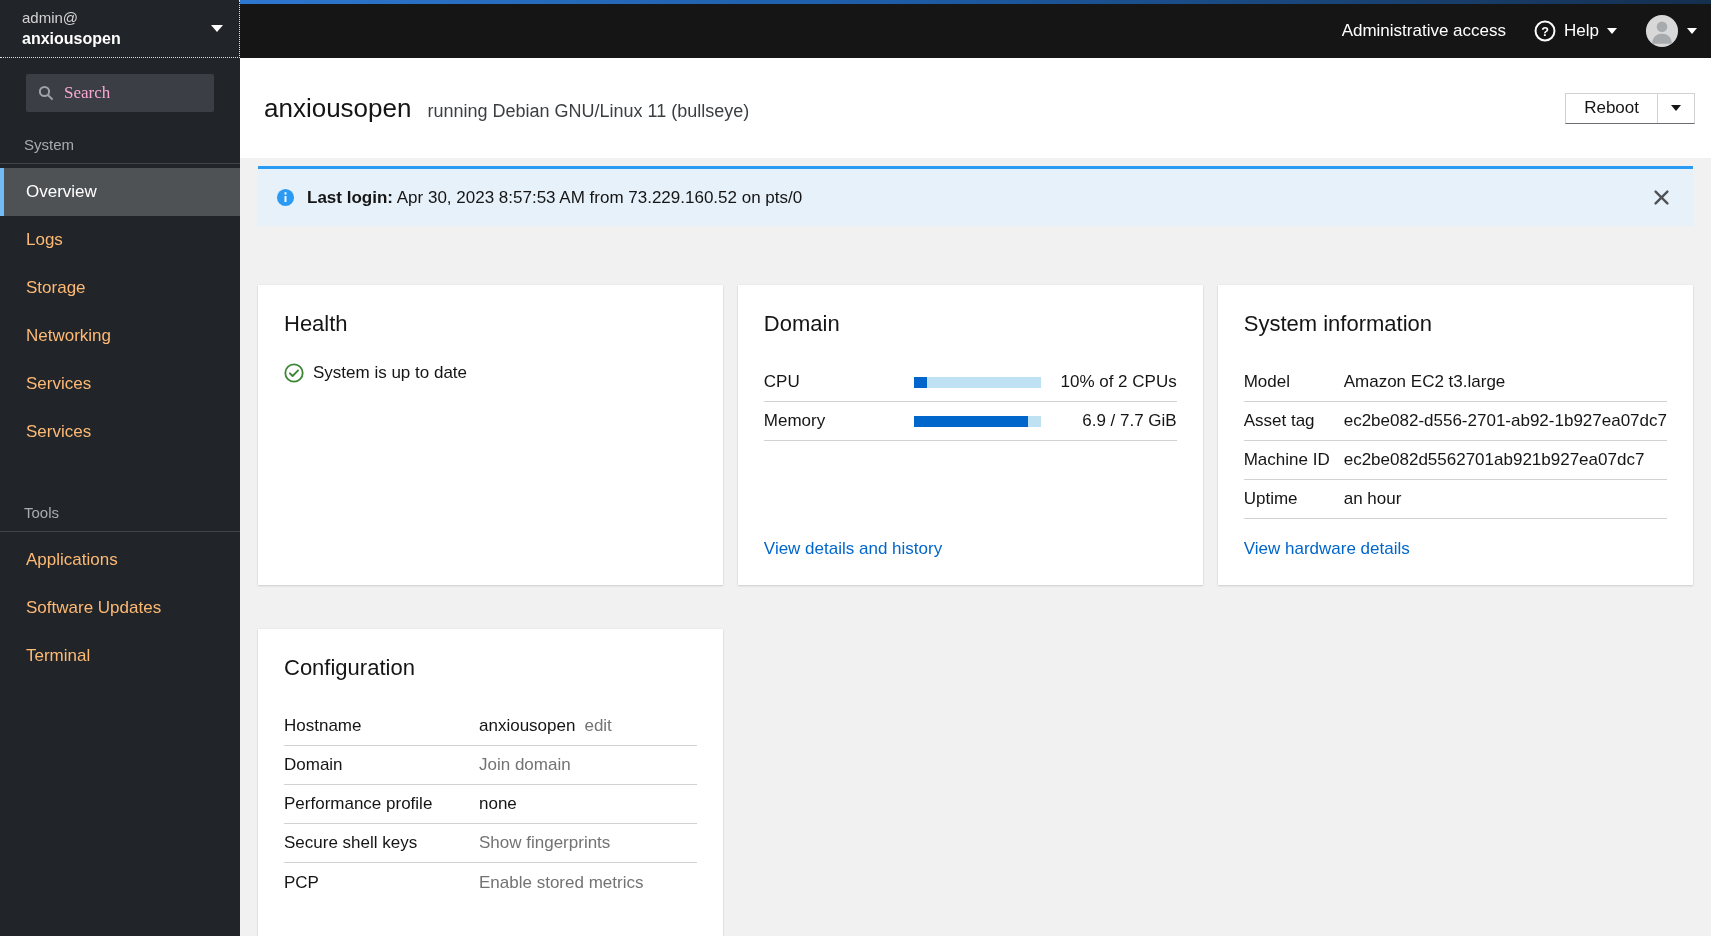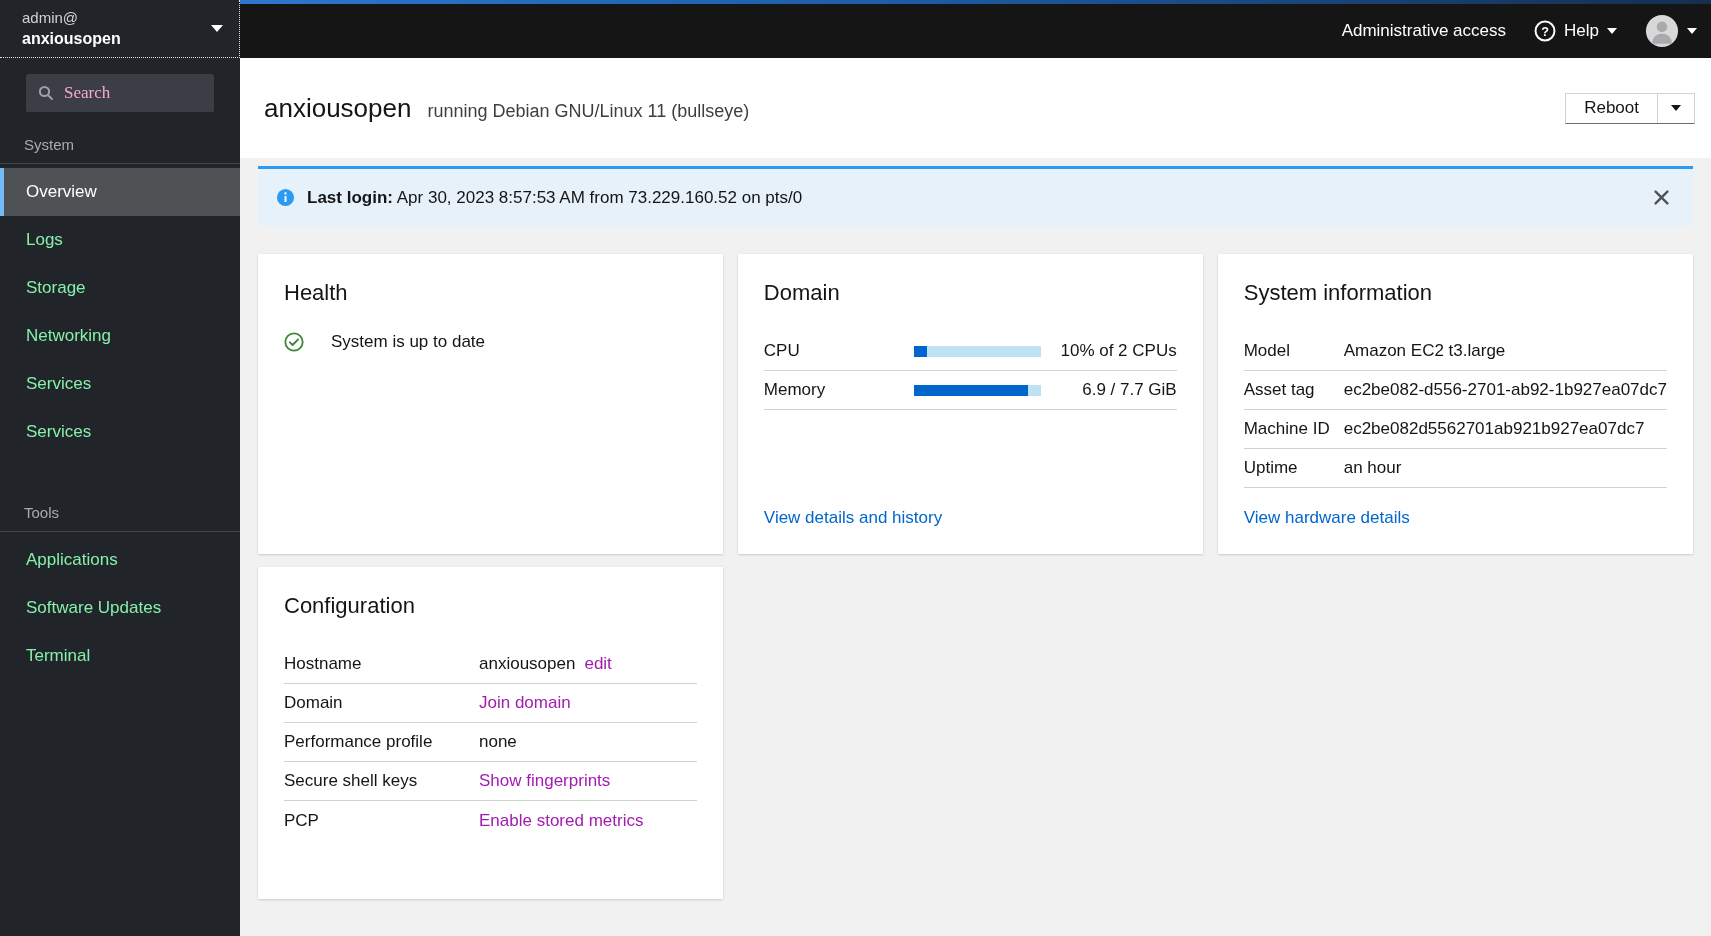--- a/index.html
+++ b/index.html
@@ -29,21 +29,21 @@
   .search-wrap { padding:16px 26px 0; }
   .search-box { height:38px; background:#3b3e44; border-radius:2px; display:flex; align-items:center;
     gap:10px; padding:0 12px; color:#f9a8d4; font-size:17px; cursor:text;font-family:Liberation Serif, serif; }
 
   nav { flex:1; overflow:hidden; }
   .nav-section { margin-top:16px; }
   .nav-section + .nav-section { margin-top:40px; }
   .nav-section-title { font-size:15px; color:#a8abaf; padding:8px 24px 10px;
     border-bottom:1px solid #41444a; margin-bottom:4px; }
   .nav-item { display:flex; align-items:center; height:48px; padding-left:22px; font-size:17px;
-    color:#86efac; cursor:pointer; border-left:4px solid transparent; text-decoration:none; }
+    color:#fdba74; cursor:pointer; border-left:4px solid transparent; text-decoration:none; }
   .nav-item.selected { background:#4f5255; border-left-color:#73bcf7; color:#fff; }
 
   
   .main { flex:1; display:flex; flex-direction:column; min-width:0; }
   .masthead { position:relative; height:58px; background:#151515; display:flex; align-items:center;
     justify-content:flex-end; padding:4px 14px 0 24px; }
   .masthead::before { content:""; position:absolute; top:0; left:0; right:0; height:4px;
     background:linear-gradient(to right,#2e77cf 0%,#1d5ca6 45%,#152f4e 100%); }
   .masthead-right { display:flex; align-items:center; gap:28px; color:#fff; }
   .masthead button { background:none; border:none; color:#fff; font-family:inherit; font-size:17px; cursor:pointer; }
@@ -63,38 +63,38 @@
 
   .content-body { flex:1; padding:8px 18px 18px; overflow:hidden; }
 
   .alert { background:#e7f1fa; border-top:3px solid #2b9af3; height:60px; display:flex;
     align-items:center; gap:12px; padding:0 18px; margin-bottom:28px; font-size:17px;justify-content:center; }
   .alert-close { margin-left:auto; background:none; border:none; cursor:pointer; display:flex;
     align-items:center; padding:6px; }
 
   .grid { display:grid; grid-template-columns:repeat(3,1fr); gap:13px 15px; align-items:stretch; }
   .card { background:#fff; padding:26px; min-height:300px; display:flex; flex-direction:column;
-    box-shadow:0 1px 2px rgba(3,3,3,.14), 0 0 1px rgba(3,3,3,.1); }
+    box-shadow:0 1px 2px rgba(3,3,3,.14), 0 0 1px rgba(3,3,3,.1);margin-top:31px; }
   .card h2 { font-size:22px; font-weight:normal; margin-bottom:26px; }
   .card-config { min-height:332px; }
 
-  .health-row { display:flex; align-items:center; gap:27px; font-size:17px; }
+  .health-row { display:flex; align-items:center; gap:9px; font-size:17px; }
 
   .usage-row { display:flex; align-items:center; height:39px; border-bottom:1px solid #d2d2d2; font-size:17px; }
   .usage-label { flex:0 0 150px; }
   .progress { flex:1; height:11px; background:#bee1f4; margin-right:14px; }
   .progress-fill { height:100%; background:#0066cc; }
   .usage-value { flex:0 0 122px; text-align:right; white-space:nowrap; }
 
   .info-row { display:flex; align-items:center; min-height:39px; border-bottom:1px solid #d2d2d2; font-size:17px; }
   .row-label { flex:0 0 100px; }
   .rows-config .row-label { flex-basis:195px; }
   .rows-config .info-row:last-child { border-bottom:none; }
   .row-value { display:flex; align-items:center; gap:9px; white-space:nowrap; }
-  a.link, .row-link { color:#a21caf; text-decoration:none; cursor:pointer; }
+  a.link, .row-link { color:#737373; text-decoration:none; cursor:pointer; }
   .card-link { margin-top:auto; align-self:flex-start; color:#0066cc; text-decoration:none;
     cursor:pointer; font-size:17px; }
   .icon-inline { display:inline-block; vertical-align:middle; }
 </style>
 </head>
 <body>
 
 <div class="page">
 
   <aside class="sidebar">

